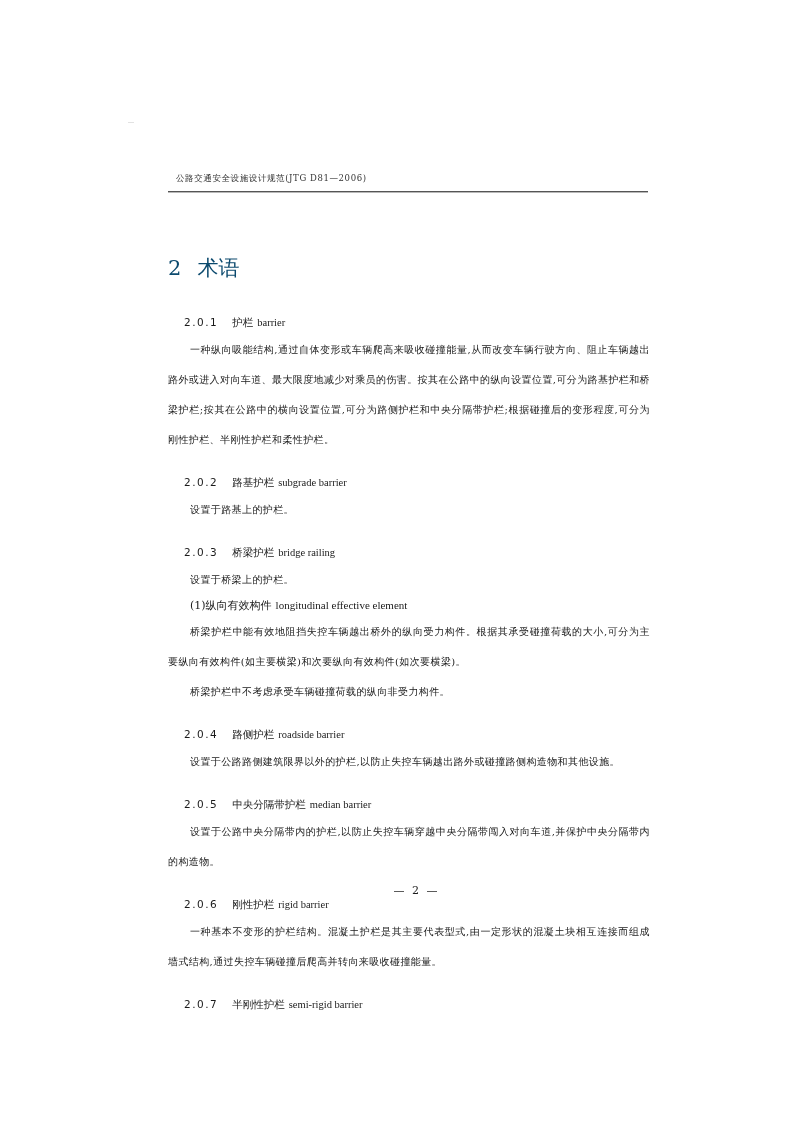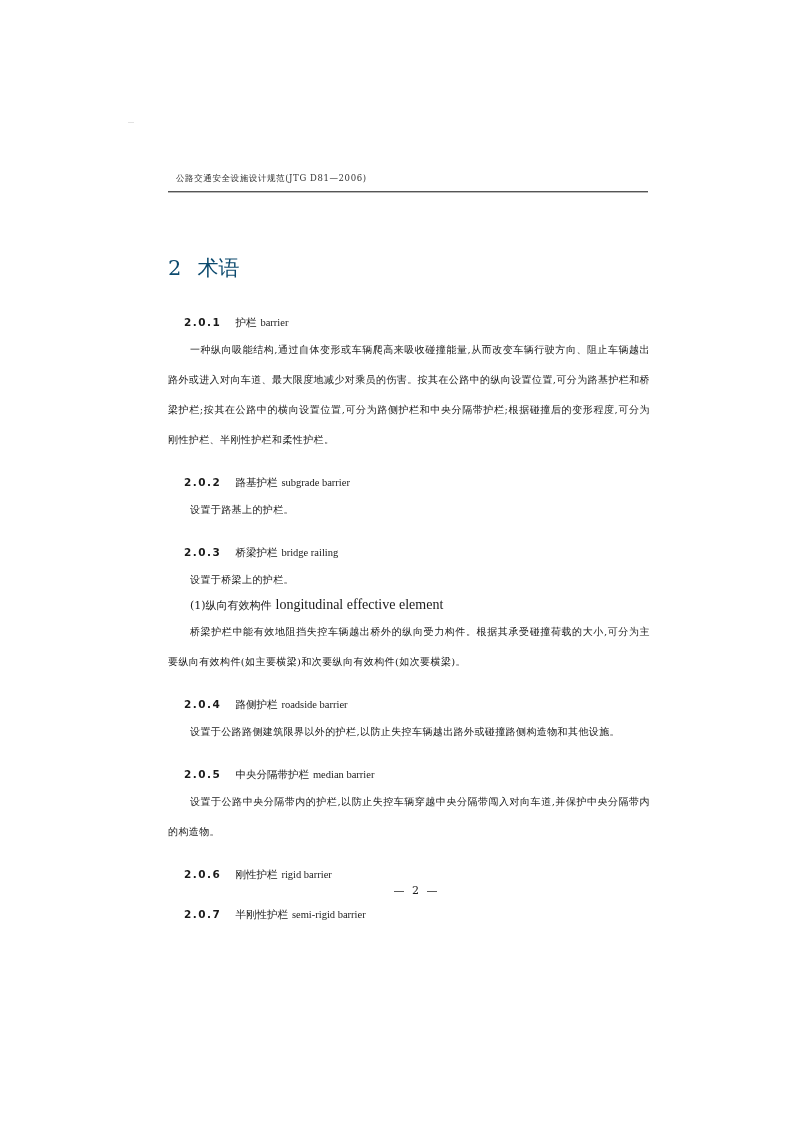--- a/index.html
+++ b/index.html
@@ -70,21 +70,21 @@
       margin-bottom: 15px;
     }
     .clause-head {
       font-size: 10.5px;
       line-height: 24px;
       padding-left: 16px;
       white-space: nowrap;
     }
     .clause-no {
       font-family: "DejaVu Sans", "Liberation Sans", sans-serif;
-      font-weight: bold;
+      font-weight: normal;
       letter-spacing: 1.5px;
       font-size: 10.5px;
       margin-right: 14px;
     }
     .term-zh {
       font-size: 10.5px;
     }
     .term-en {
       font-family: "Liberation Serif", serif;
       font-size: 10.5px;
@@ -99,21 +99,21 @@
       letter-spacing: 0.4px;
       margin: 0;
     }
     .sub-head {
       font-size: 11px;
       line-height: 20.8px;
       padding-left: 22px;
       white-space: nowrap;
     }
     .sub-head .term-en {
-      font-size: 14px;
+      font-size: 11px;
     }
     .clause.c1 .para { margin-top: 0; }
     .page-number {
       position: absolute;
       left: 0;
       width: 793px;
       top: 884px;
       text-align: center;
       font-size: 11px;
       letter-spacing: 2px;
@@ -153,40 +153,42 @@
 
     <div class="clause">
       <div class="clause-head">
         <span class="clause-no">2.0.3</span><span class="term-zh">桥梁护栏</span><span class="term-en">bridge railing</span>
       </div>
       <p class="para">设置于桥梁上的护栏。</p>
       <div class="sub-head">
         <span>(1)纵向有效构件</span><span class="term-en">longitudinal effective element</span>
       </div>
       <p class="para">桥梁护栏中能有效地阻挡失控车辆越出桥外的纵向受力构件。根据其承受碰撞荷载的大小,可分为主要纵向有效构件(如主要横梁)和次要纵向有效构件(如次要横梁)。</p>
+      <p class="para">桥梁护栏中不考虑承受车辆碰撞荷载的纵向非受力构件。</p>
     </div>
 
     <div class="clause">
       <div class="clause-head">
         <span class="clause-no">2.0.4</span><span class="term-zh">路侧护栏</span><span class="term-en">roadside barrier</span>
       </div>
       <p class="para">设置于公路路侧建筑限界以外的护栏,以防止失控车辆越出路外或碰撞路侧构造物和其他设施。</p>
     </div>
 
     <div class="clause">
       <div class="clause-head">
         <span class="clause-no">2.0.5</span><span class="term-zh">中央分隔带护栏</span><span class="term-en">median barrier</span>
       </div>
       <p class="para">设置于公路中央分隔带内的护栏,以防止失控车辆穿越中央分隔带闯入对向车道,并保护中央分隔带内的构造物。</p>
     </div>
 
     <div class="clause">
       <div class="clause-head">
         <span class="clause-no">2.0.6</span><span class="term-zh">刚性护栏</span><span class="term-en">rigid barrier</span>
       </div>
+      <p class="para">一种基本不变形的护栏结构。混凝土护栏是其主要代表型式,由一定形状的混凝土块相互连接而组成墙式结构,通过失控车辆碰撞后爬高并转向来吸收碰撞能量。</p>
     </div>
 
     <div class="clause">
       <div class="clause-head">
         <span class="clause-no">2.0.7</span><span class="term-zh">半刚性护栏</span><span class="term-en">semi-rigid barrier</span>
       </div>
     </div>
 
   </div>
 

